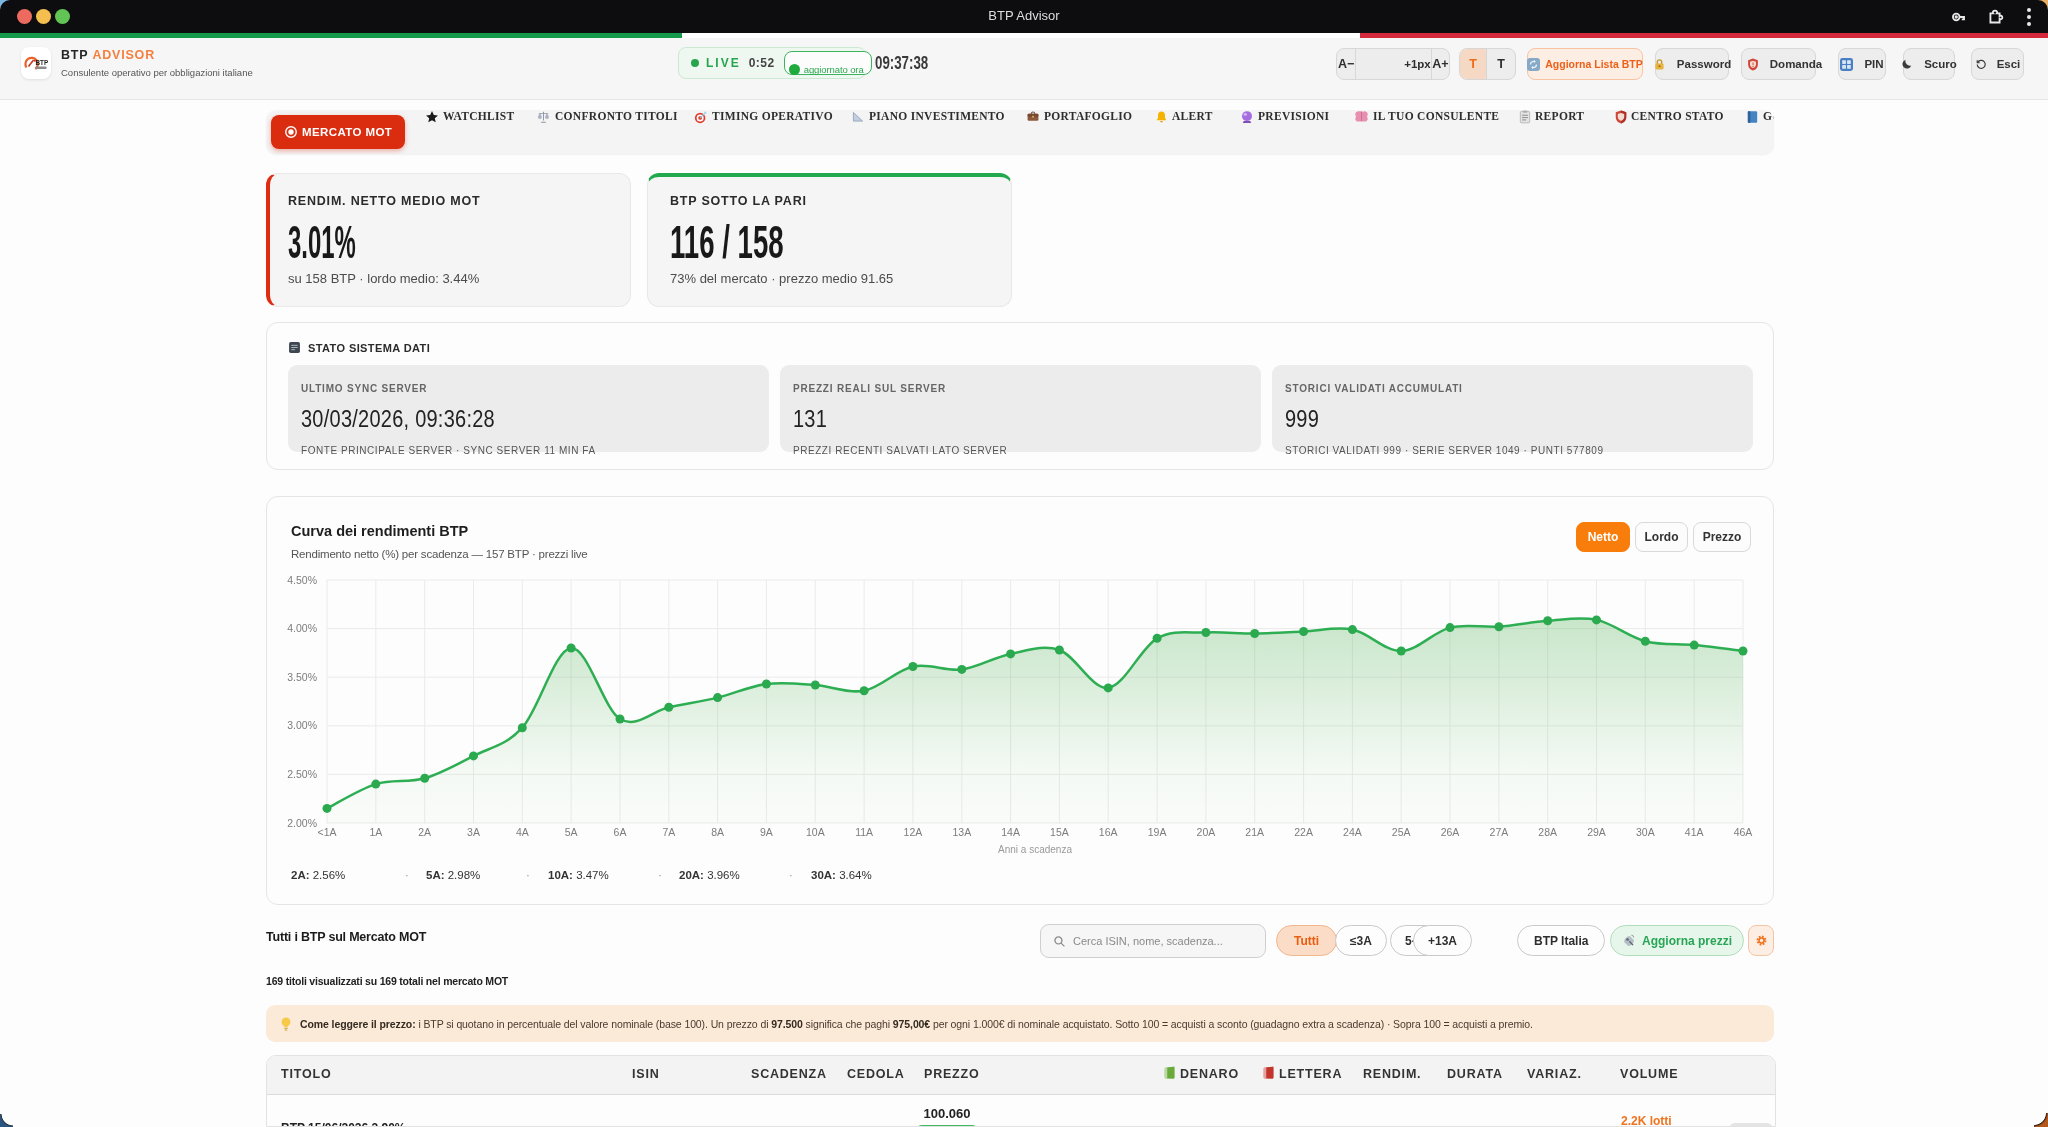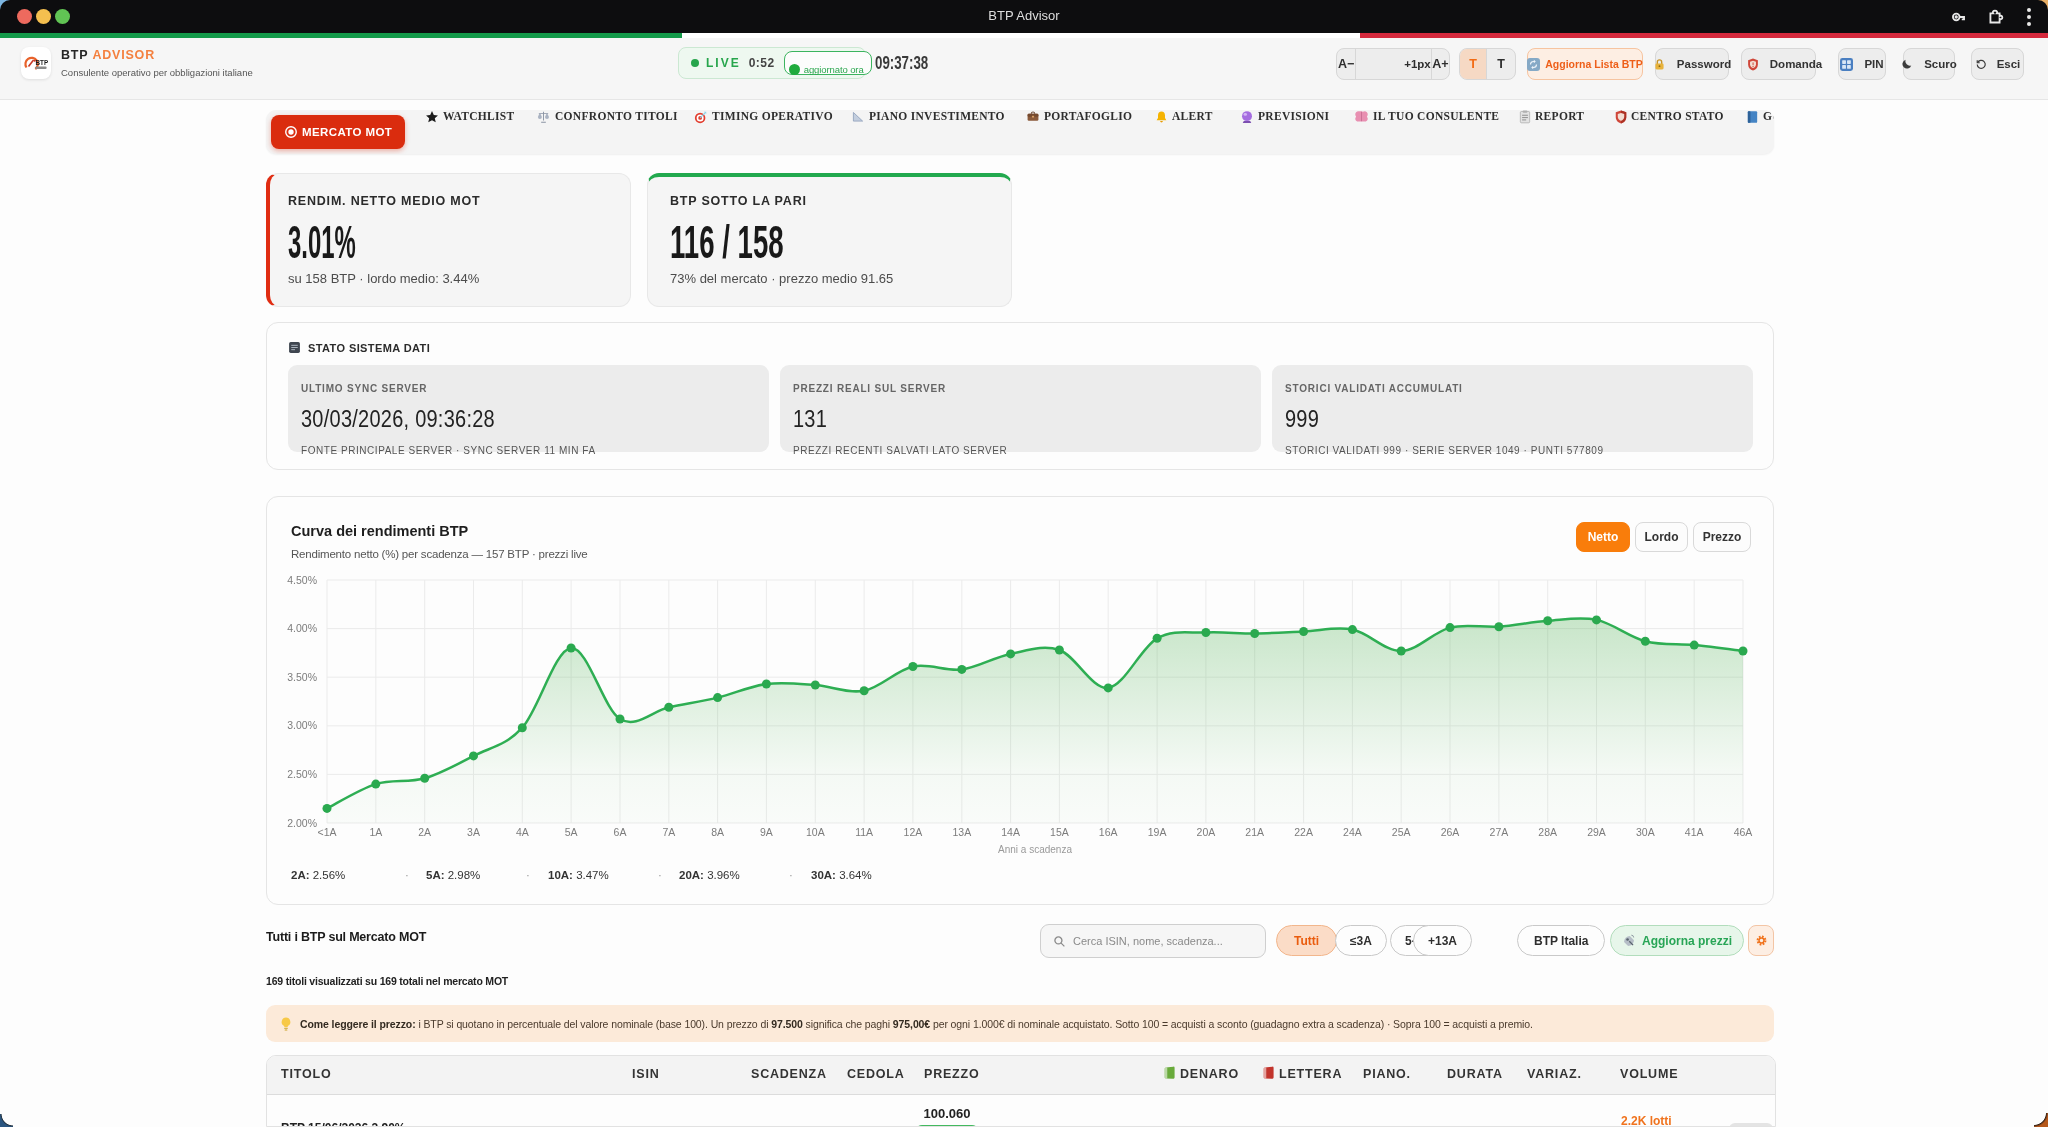--- a/index.html
+++ b/index.html
@@ -539,21 +539,21 @@
     <div class="th" style="left:580px;">CEDOLA</div>
     <div class="th" style="left:657px;">PREZZO</div>
     <div class="th" style="left:913px;"><svg width="13" height="14" viewBox="0 0 20 22" style="position:absolute; left:-17px; top:-1px;">
           <path d="M4 2.5l12-1.5a1.8 1.8 0 012 1.8v15.4a1.8 1.8 0 01-2 1.8L4 19.5a2 2 0 01-1.7-2V4.5A2 2 0 014 2.5z" fill="#69aa3b"></path>
           <path d="M4 2.5l2.5-.3v17.6L4 19.5a2 2 0 01-1.7-2V4.5A2 2 0 014 2.5z" fill="#fff" opacity="0.55"></path>
         </svg>DENARO</div>
     <div class="th" style="left:1012px;"><svg width="13" height="14" viewBox="0 0 20 22" style="position:absolute; left:-17px; top:-1px;">
           <path d="M4 2.5l12-1.5a1.8 1.8 0 012 1.8v15.4a1.8 1.8 0 01-2 1.8L4 19.5a2 2 0 01-1.7-2V4.5A2 2 0 014 2.5z" fill="#c2342c"></path>
           <path d="M4 2.5l2.5-.3v17.6L4 19.5a2 2 0 01-1.7-2V4.5A2 2 0 014 2.5z" fill="#fff" opacity="0.55"></path>
         </svg>LETTERA</div>
-    <div class="th" style="left:1096px;">PIANO.</div>
+    <div class="th" style="left:1096px;">RENDIM.</div>
     <div class="th" style="left:1180px;">DURATA</div>
     <div class="th" style="left:1260px;">VARIAZ.</div>
     <div class="th" style="left:1353px;">VOLUME</div>
   </div>
   <div class="trow">
     <div style="position:absolute; left:14px; top:26px; font-size:12px; font-weight:bold; color:#222;">BTP 15/06/2026 3.90%</div>
     <div style="position:absolute; left:640px; top:11px; width:80px; text-align:center; font-size:13px; font-weight:bold; color:#222;">100.060</div>
       <div style="position:absolute; left:648px; top:30px; width:64px; height:14px; background:#43b95f; border-radius:7px;"></div>
     <div style="position:absolute; left:1354px; top:19px; font-size:12px; font-weight:bold; color:#f0731e;">2.2K lotti</div>
     <div style="position:absolute; left:1462px; top:28px; width:44px; height:20px; background:#e4e4e4; border-radius:6px;"></div>

